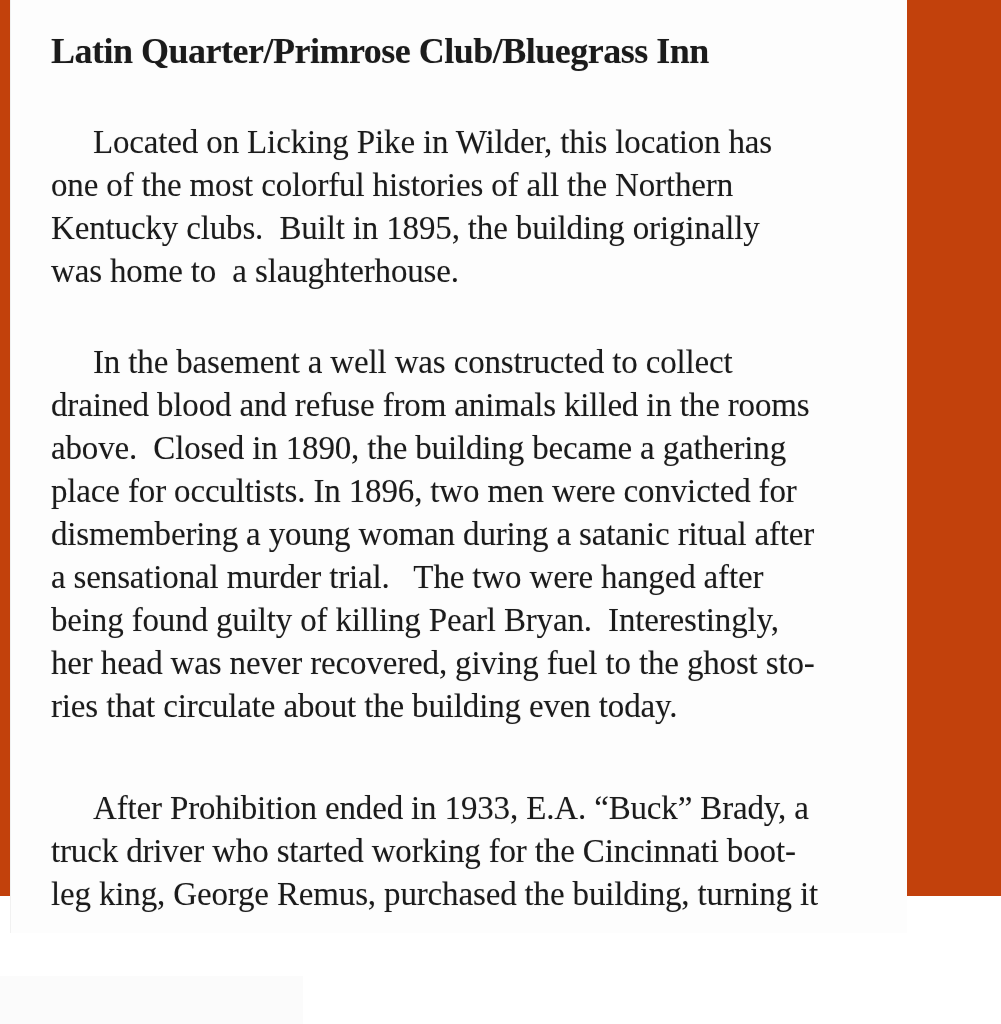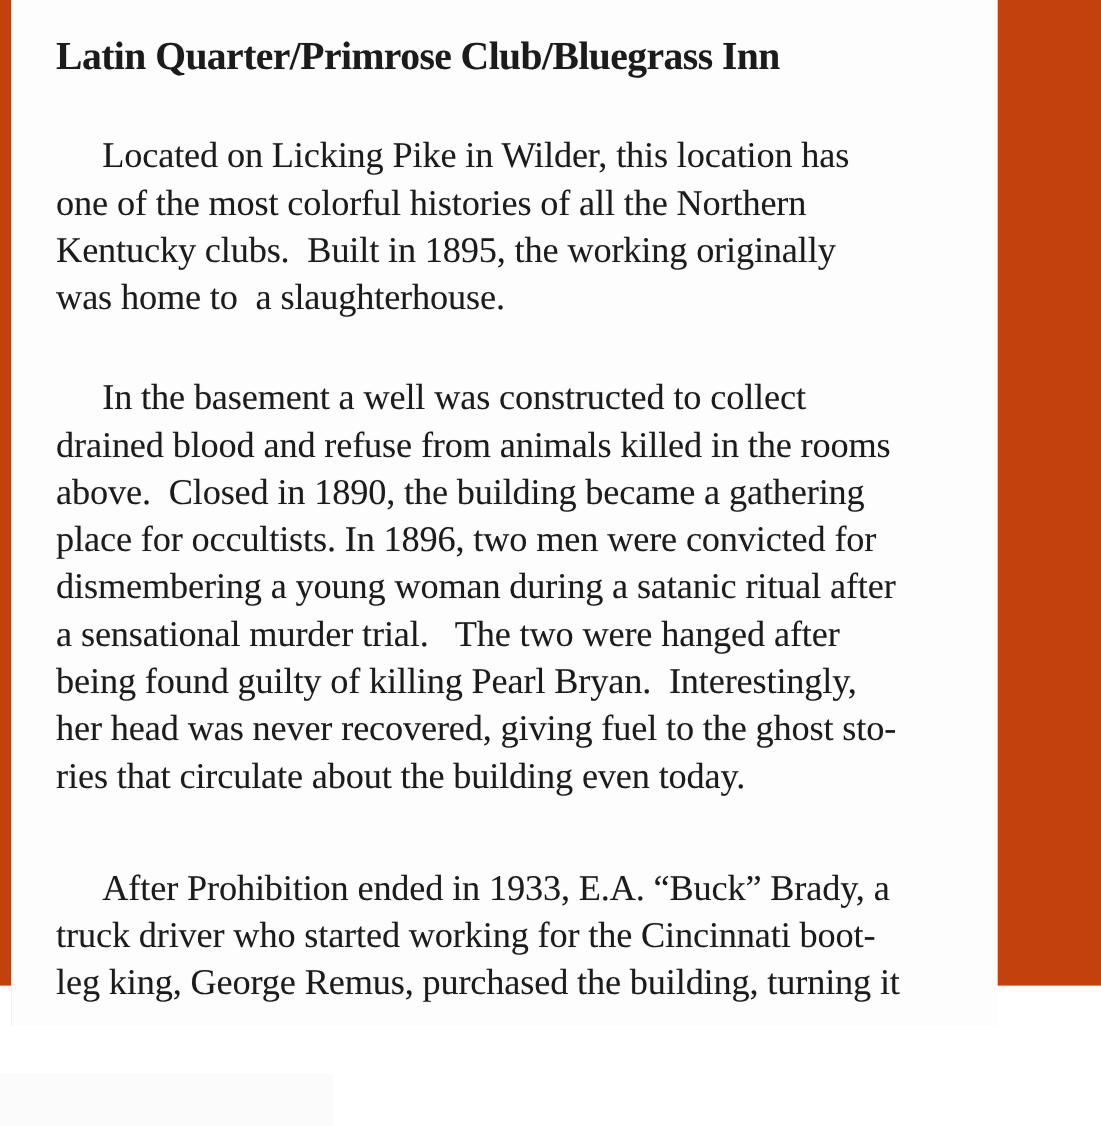--- a/index.html
+++ b/index.html
@@ -70,21 +70,21 @@
 
 <div class="viewer">
   <div class="scan-page"></div>
   <div class="scan-artifact"></div>
 
   <div class="content">
     <div class="doc-title">Latin Quarter/Primrose Club/Bluegrass Inn</div>
 
     <div class="para">Located on Licking Pike in Wilder, this location has
 one of the most colorful histories of all the Northern
-Kentucky clubs.  Built in 1895, the working originally
+Kentucky clubs.  Built in 1895, the building originally
 was home to  a slaughterhouse.</div>
 
     <div class="para">In the basement a well was constructed to collect
 drained blood and refuse from animals killed in the rooms
 above.  Closed in 1890, the building became a gathering
 place for occultists. In 1896, two men were convicted for
 dismembering a young woman during a satanic ritual after
 a sensational murder trial.   The two were hanged after
 being found guilty of killing Pearl Bryan.  Interestingly,
 her head was never recovered, giving fuel to the ghost sto-

